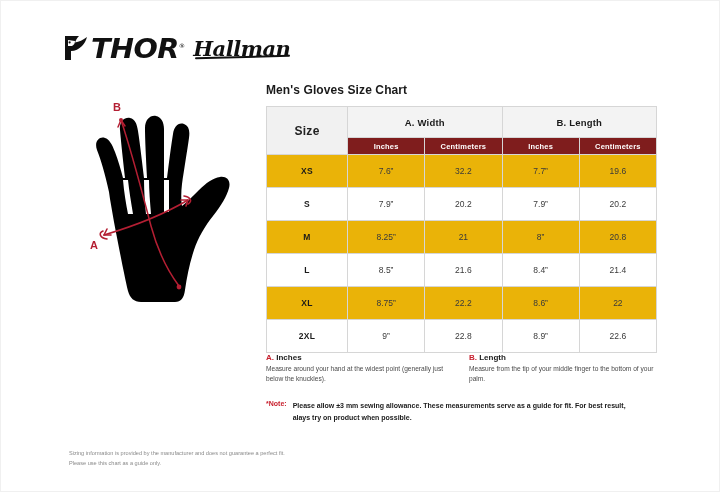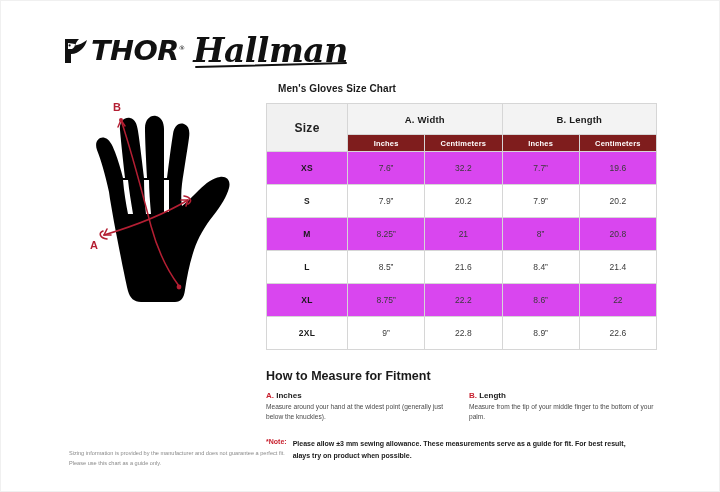--- a/index.html
+++ b/index.html
@@ -54,21 +54,21 @@
   .thor-reg {
     font-size: 6px;
     vertical-align: super;
     font-style: normal;
     font-weight: normal;
   }
   .hallman-logo {
     font-family: "DejaVu Serif", serif;
     font-style: italic;
     font-weight: bold;
-    font-size: 33px;
+    font-size: 21px;
     color: #111111;
     line-height: 1;
     position: relative;
     letter-spacing: -0.5px;
   }
   .hallman-underline {
     position: absolute;
     left: 2px;
     right: 0px;
     bottom: 1px;
@@ -88,24 +88,24 @@
   }
 
   
   .right-col {
     position: absolute;
     left: 265px;
     top: 82px;
     width: 391px;
   }
   .chart-title {
-    font-size: 10px;
-    font-weight: bold;
-    color: #1a1a1a;
-    margin: 0 0 9px 12px;
+    font-size: 12px;
+    font-weight: bold;
+    color: #1a1a1a;
+    margin: 0 0 9px 0;
     letter-spacing: 0.1px;
   }
 
   
   table.size-table {
     border-collapse: collapse;
     width: 391px;
     table-layout: fixed;
   }
   table.size-table th,
@@ -145,21 +145,21 @@
     color: #1a1a1a;
     height: 30px;
     letter-spacing: 0.3px;
   }
   td.val-cell {
     font-size: 8.5px;
     color: #3a3a3a;
     height: 30px;
     margin-top: 26px;
   }
-  tr.odd td { background: #d946ef; }
+  tr.odd td { background: #eab308; }
   tr.even td { background: #ffffff; }
 
   
   .measure-title {
     font-size: 12.5px;
     font-weight: bold;
     color: #1a1a1a;
     margin: 19px 0 8px 0;
   }
   .measure-cols {
@@ -354,21 +354,20 @@
         <tr class="even">
           <td class="size-cell">2XL</td>
           <td class="val-cell">9”</td>
           <td class="val-cell">22.8</td>
           <td class="val-cell">8.9”</td>
           <td class="val-cell">22.6</td>
         </tr>
       </tbody>
     </table>
 
-    <h2 class="measure-title">How to Measure for Fitment</h2>
 
     <div class="measure-cols">
       <div class="measure-col">
         <div class="measure-head">
           <span class="ltr">A.</span>
           <span>Inches</span>
         </div>
         <div class="measure-body">Measure around your hand at the widest point (generally just below the knuckles).</div>
       </div>
       <div class="measure-col second">

